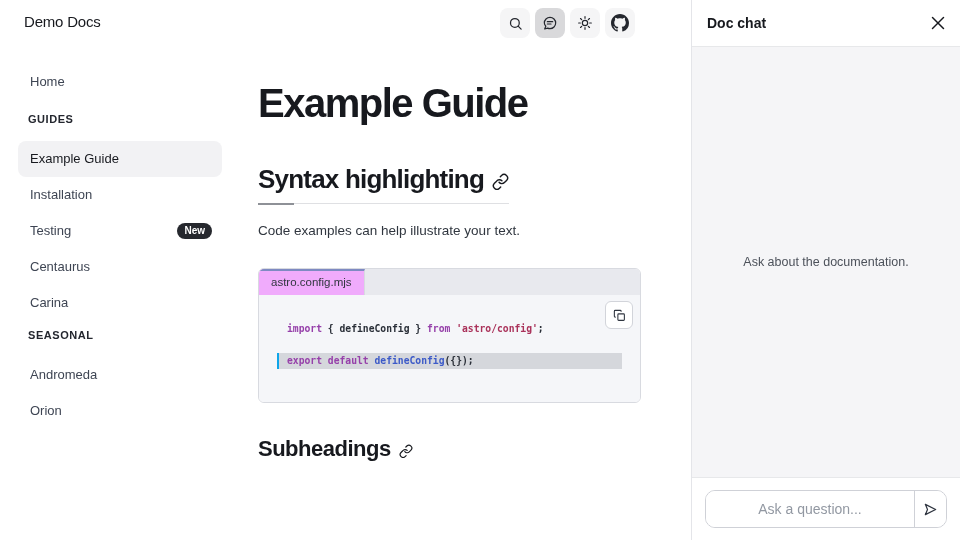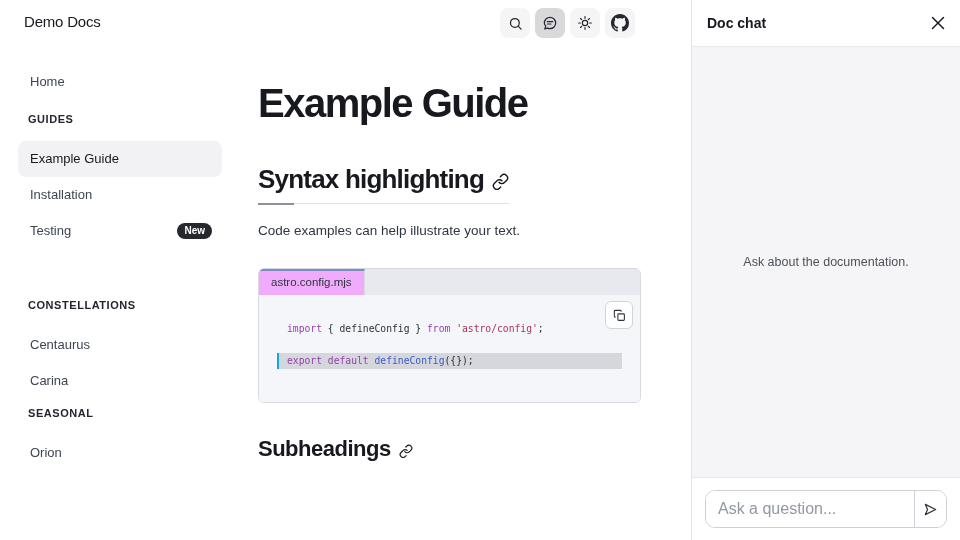--- a/index.html
+++ b/index.html
@@ -46,21 +46,21 @@
   
   .code-block { margin-top:26px; border:1px solid #d8dae0; border-radius:6px;
     overflow:hidden; }
   .code-tabs { display:flex; background:#e8e9ee; }
   .code-tab { background:#f0abfc; border-top:2px solid #7e8ac2;
     border-right:1px solid #d8dae0; padding:4px 12px 5px;
     font-size:11.5px; color:#30363f; line-height:15px; cursor:pointer; }
   .code-panel { position:relative; background:#f5f6f9; padding:26px 18px 33px;
     font-family:"DejaVu Sans Mono","Liberation Mono",monospace; font-size:9.7px; }
   .code-line { height:16px; line-height:16px; white-space:pre; padding:0 10px;
-    color:#2a2f38; }
+    color:#2a2f38;font-weight:bold; }
   .code-line.mark { background:#d5d7dc; border-left:2px solid #0ea5e9;
     padding-left:8px; }
   .tok-kw { color:#9640aa; }
   .tok-str { color:#aa325a; }
   .tok-fn { color:#3c5ac8; }
   .copy-btn { position:absolute; top:6px; right:7px; width:28px; height:28px;
     background:#fff; border:1px solid #d2d4da; border-radius:6px;
     display:flex; align-items:center; justify-content:center; color:#2f3540;
     cursor:pointer; }
 
@@ -77,21 +77,21 @@
     color:#4c515a; background:#fff; border-bottom:1px solid #ececee;
     line-height:13px; }
   .chat-body { flex:1; background:#f5f5f7; display:flex; align-items:center;
     justify-content:center; }
   .chat-empty { font-size:12.5px; color:#4c515a; }
   .chat-footer { flex:none; background:#fff; border-top:1px solid #e7e8ea;
     padding:12px 13px; }
   .chat-input-row { display:flex; border:1px solid #cfd1d7; border-radius:10px;
     height:38px; background:#fff; overflow:hidden; }
   .chat-input { flex:1; border:none; outline:none; padding:0 12px;
-    font-size:16px; font-family:inherit; color:#17191e; min-width:0; }
+    font-size:14px; font-family:inherit; color:#17191e; min-width:0;text-align:center; }
   .chat-input::placeholder { color:#9298a2; }
   .chat-send { width:32px; flex:none; border:none; background:#fff;
     border-left:1px solid #cfd1d7; display:flex; align-items:center;
     justify-content:center; color:#2f3540; cursor:pointer; }
 
   svg { display:block; }
 </style>
 </head>
 <body>
 
@@ -109,29 +109,31 @@
         <span>Example Guide</span>
       </div>
       <div class="side-item">
         <span>Installation</span>
       </div>
       <div class="side-item">
         <span>Testing</span>
         <span class="badge">New</span>
       </div>
 
-      <div class="group-label big-gap">CONSTELLATIONS</div>
       <div class="side-item">
         <span>Centaurus</span>
       </div>
       <div class="side-item">
         <span>Carina</span>
       </div>
 
       <div class="group-label sub">SEASONAL</div>
+      <div class="side-item">
+        <span>Andromeda</span>
+      </div>
       <div class="side-item">
         <span>Orion</span>
       </div>
     </nav>
   </aside>
 
   <main class="main">
     <div class="toolbar">
       <button class="tb-btn">
         <span>

